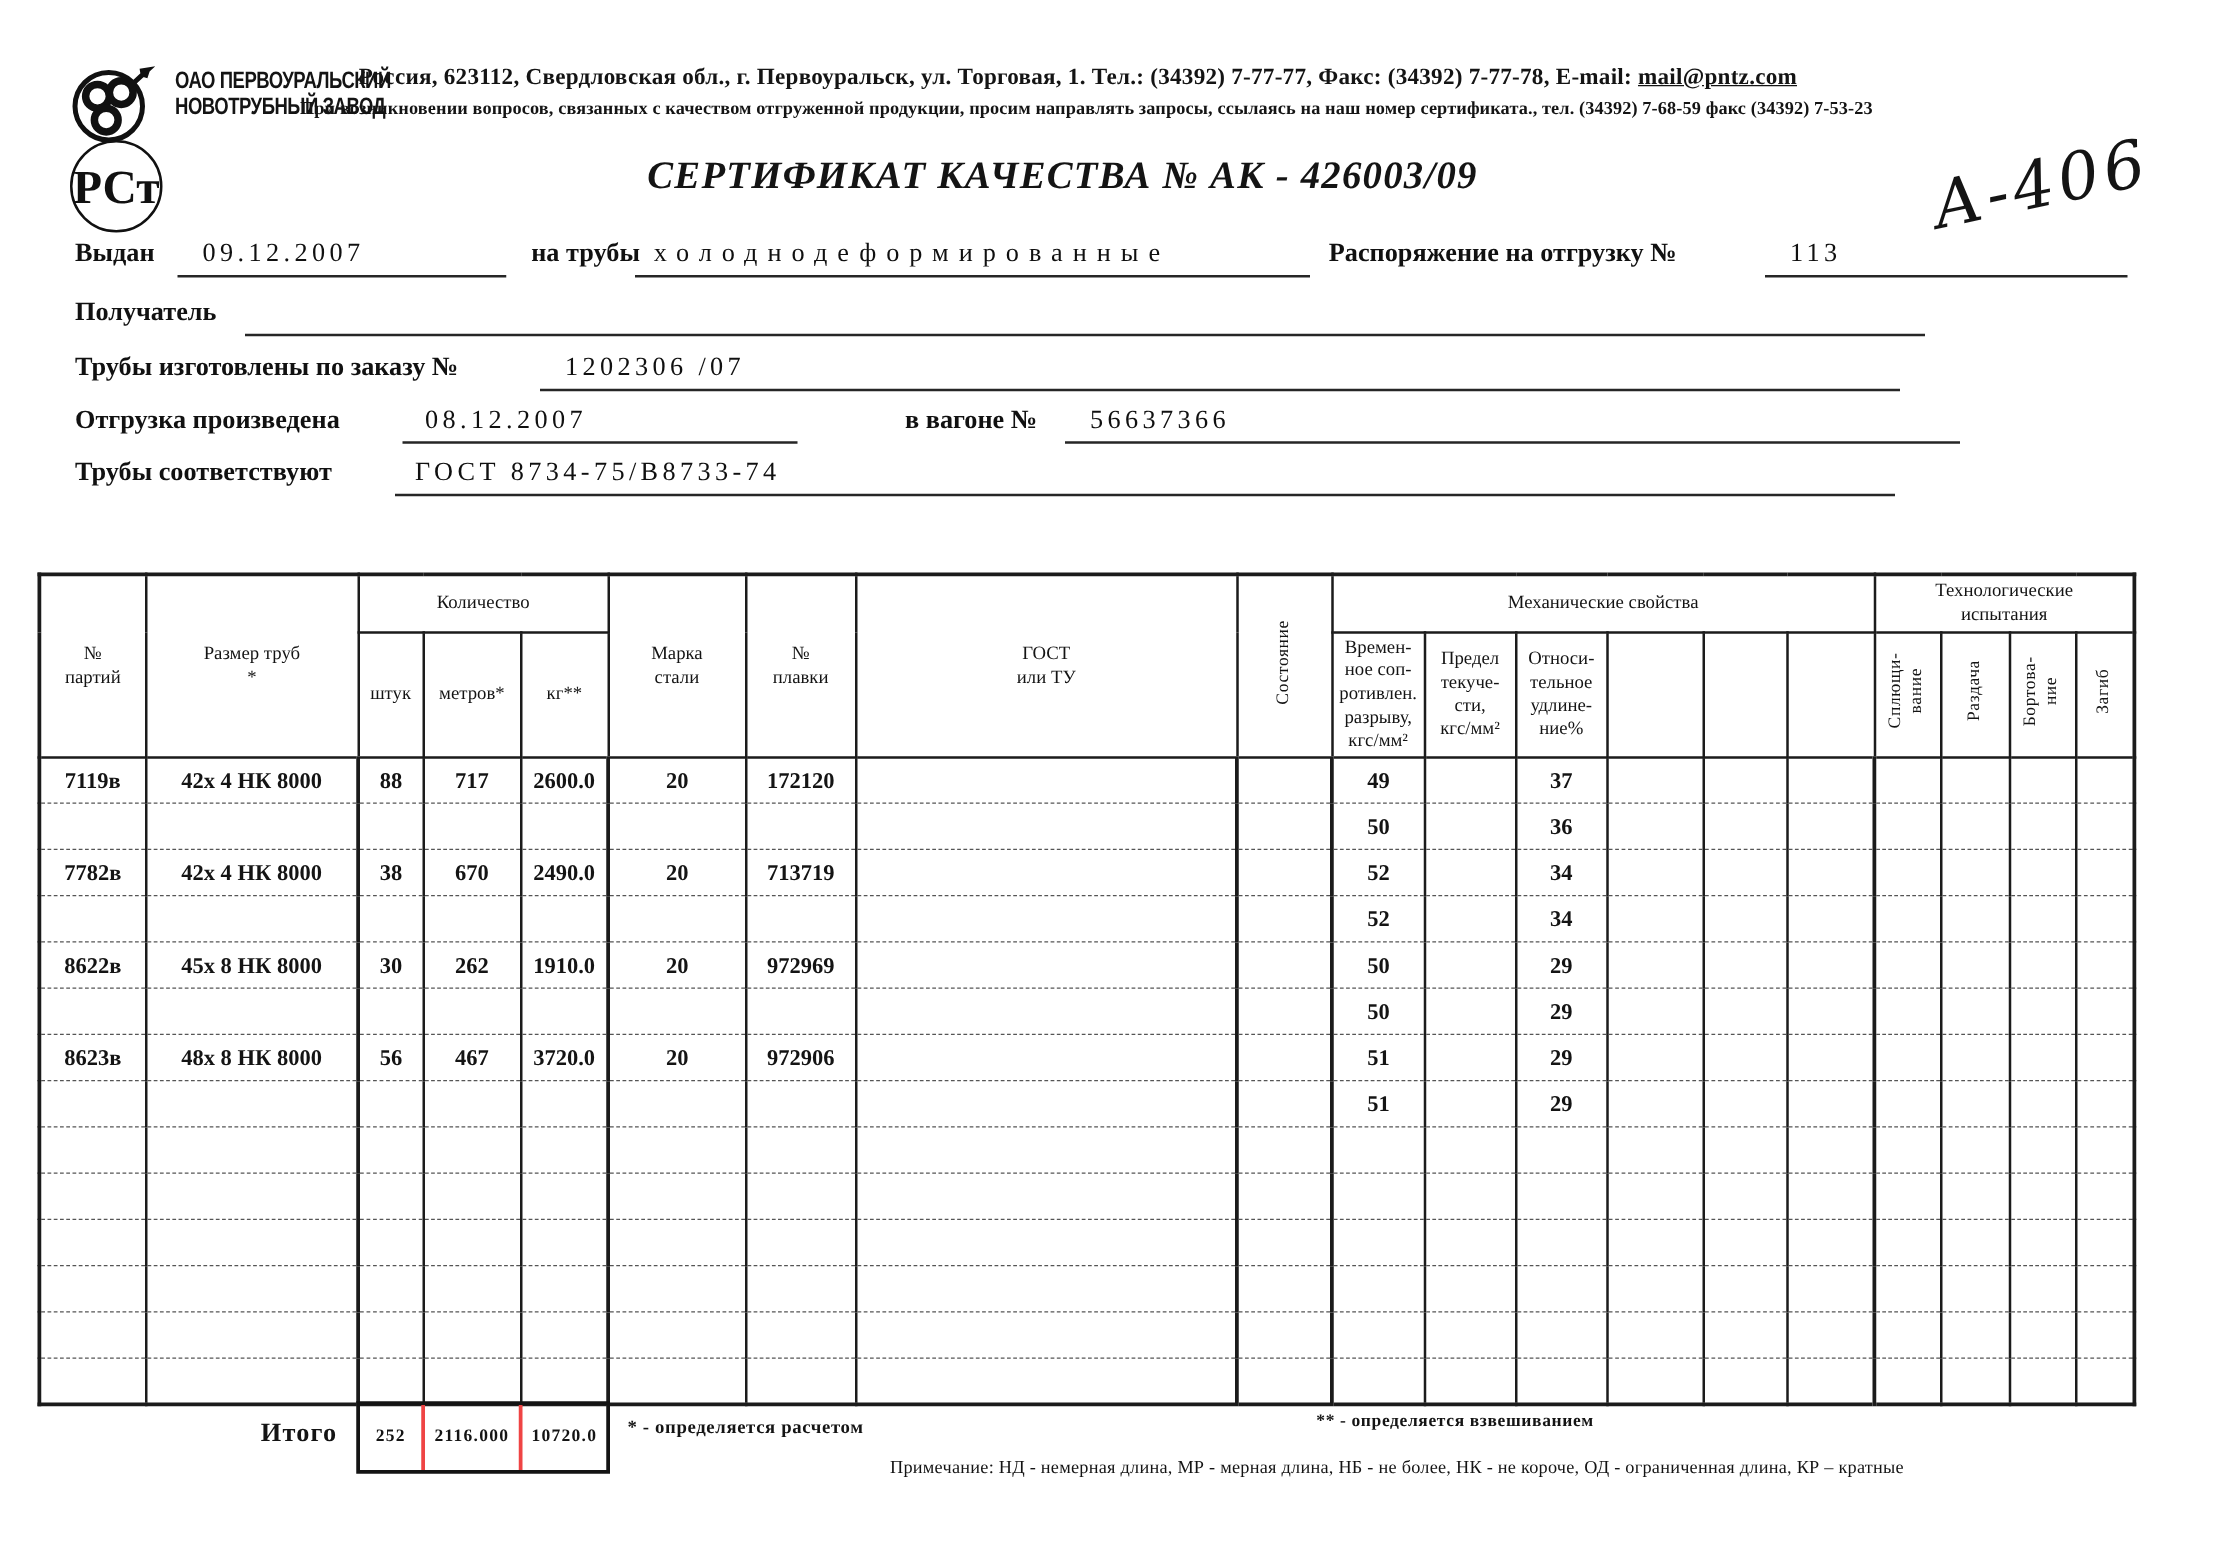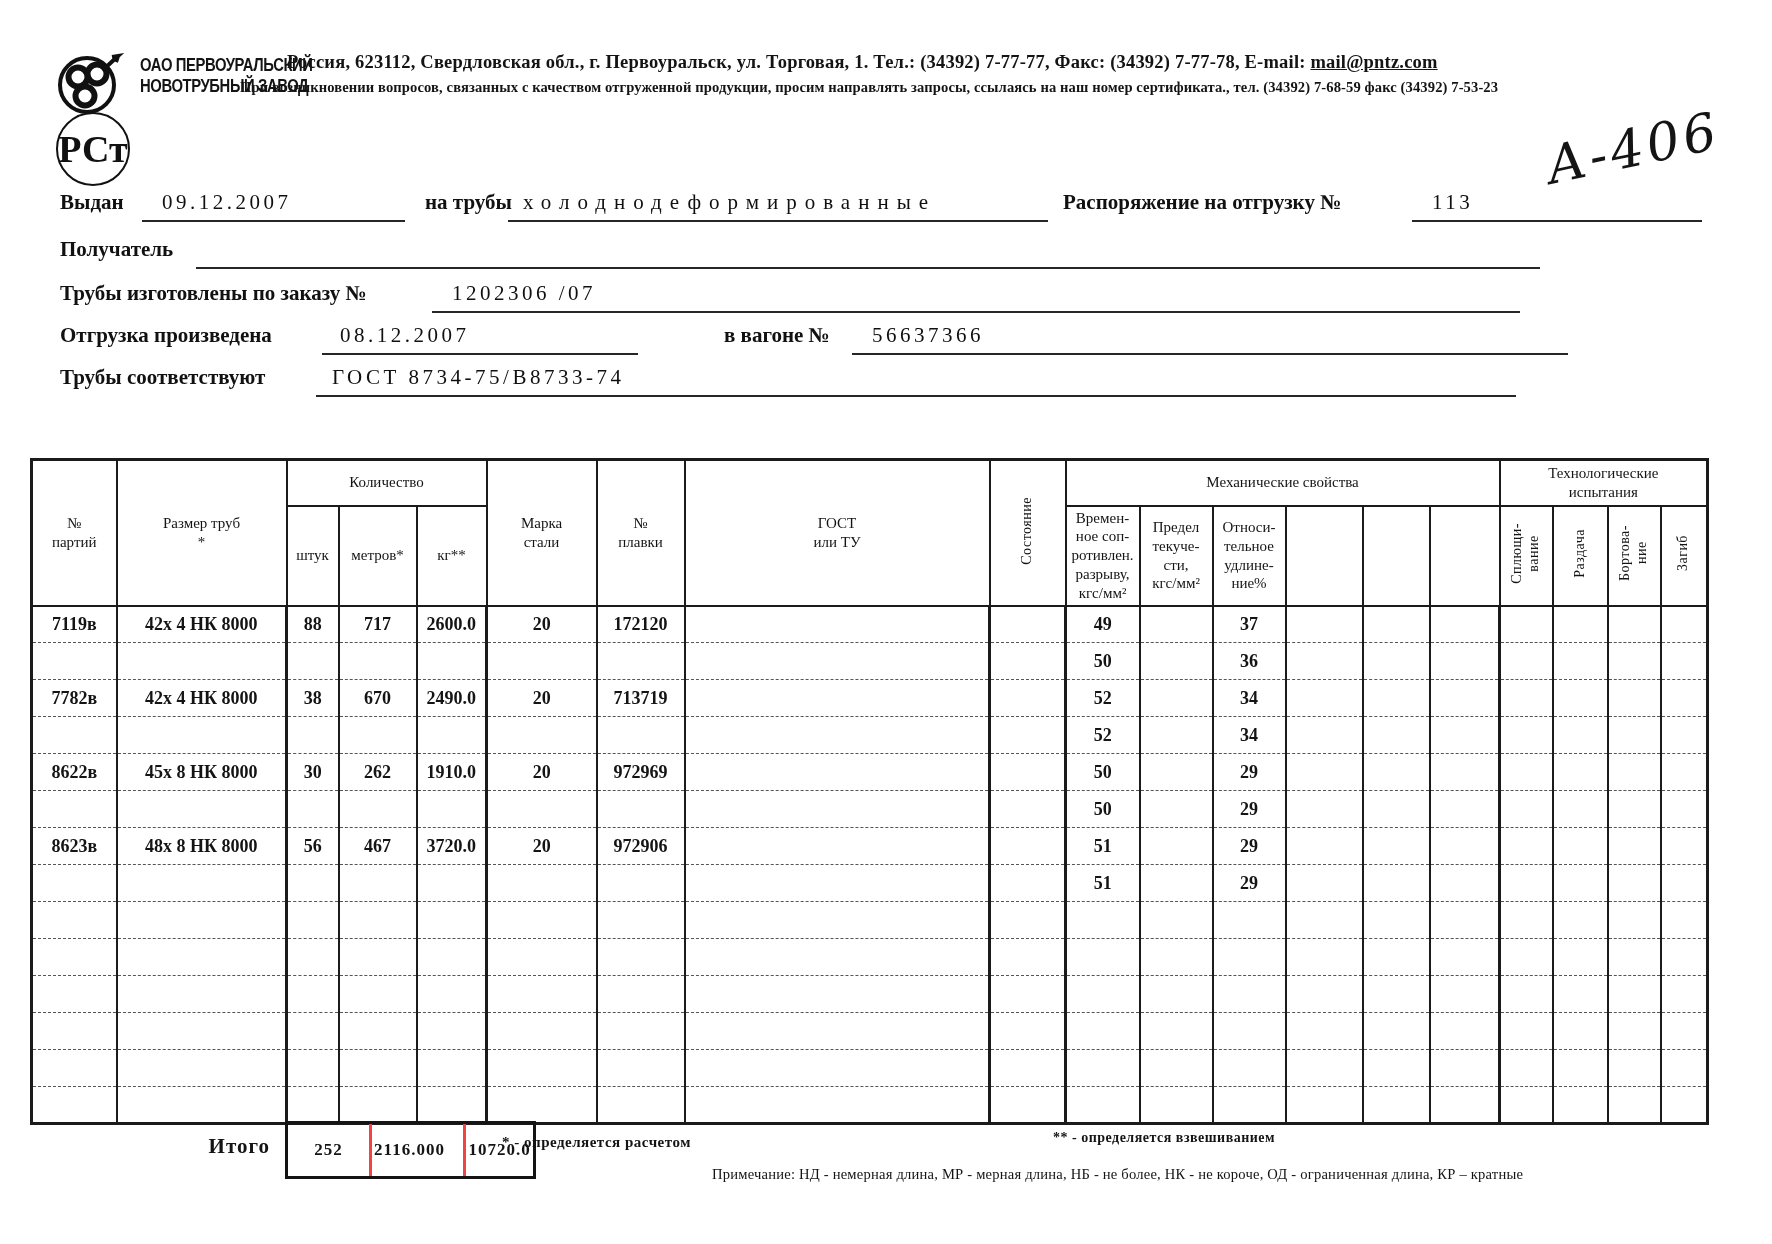--- a/index.html
+++ b/index.html
@@ -49,21 +49,21 @@
   .cert-table tbody tr:first-child td{border-top:2px solid #1b1b1b;}
   .pre{white-space:pre-line;margin-top:24px;}
   .small{font-size:12.6px;line-height:1.18;}
   .vspan{display:inline-block;writing-mode:vertical-rl;transform:rotate(180deg);
          font-size:14px;line-height:1.2;letter-spacing:.5px;white-space:pre-line;}
 
   
   .totals-box{position:absolute;left:285px;top:1121px;height:52px;display:flex;
               border:3px solid #141414;}
   .tot-cell{display:flex;align-items:center;justify-content:center;
-            font-weight:bold;font-size:17px;letter-spacing:1px;margin-left:16px;}
+            font-weight:bold;font-size:14px;letter-spacing:1px;}
   .tot-cell + .tot-cell{border-left:3px solid #ef4444;}
   .total-label{position:absolute;left:120px;top:1134px;width:150px;text-align:right;
                font-weight:bold;font-size:21px;letter-spacing:1px;}
   .fn1{position:absolute;left:502px;top:1134px;font-weight:bold;font-size:15px;letter-spacing:.5px;}
   .fn2{position:absolute;left:1053px;top:1130px;font-weight:bold;font-size:14px;letter-spacing:.5px;}
   .note{position:absolute;left:712px;top:1166px;font-size:14.6px;letter-spacing:.2px;white-space:nowrap;}
 </style>
 </head>
 <body>
 
@@ -83,20 +83,21 @@
   <div class="address">
     <span>Россия, 623112, Свердловская обл., г. Первоуральск, ул. Торговая, 1. Тел.: (34392) 7-77-77, Факс: (34392) 7-77-78,  E-mail: </span><span class="email">mail@pntz.com</span>
   </div>
   <div class="quality-note">При возникновении вопросов, связанных с качеством отгруженной продукции, просим направлять запросы, ссылаясь на наш номер сертификата., тел. (34392) 7-68-59 факс (34392) 7-53-23</div>
 
   <svg class="stamp" viewBox="0 0 82 82">
     <circle cx="41" cy="41" r="36" fill="none" stroke="#111" stroke-width="2"></circle>
     <text x="41" y="54" text-anchor="middle" font-family="Liberation Serif, serif" font-size="38" font-weight="bold" fill="#111">РСт</text>
   </svg>
 
+  <div class="title">СЕРТИФИКАТ КАЧЕСТВА   №   АК - 426003/09</div>
   <div class="handwritten">А-406</div>
 
   <span class="lbl" style="left:60px;top:190px">Выдан</span>
   <span class="val" style="left:162px;top:190px">09.12.2007</span>
   <div class="uline" style="left:142px;top:220px;width:263px"></div>
 
   <span class="lbl" style="left:425px;top:190px">на трубы</span>
   <span class="val wide" style="left:523px;top:190px">холоднодеформированные</span>
   <div class="uline" style="left:508px;top:220px;width:540px"></div>
 

